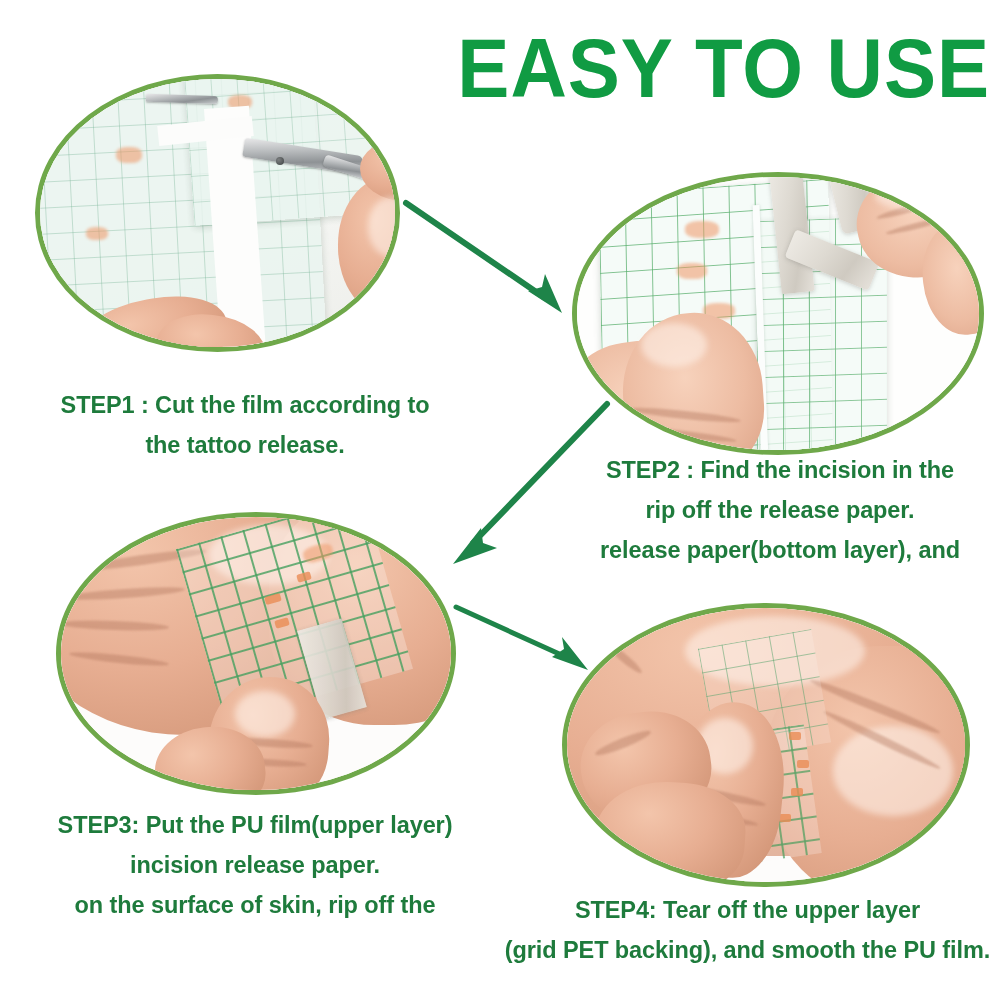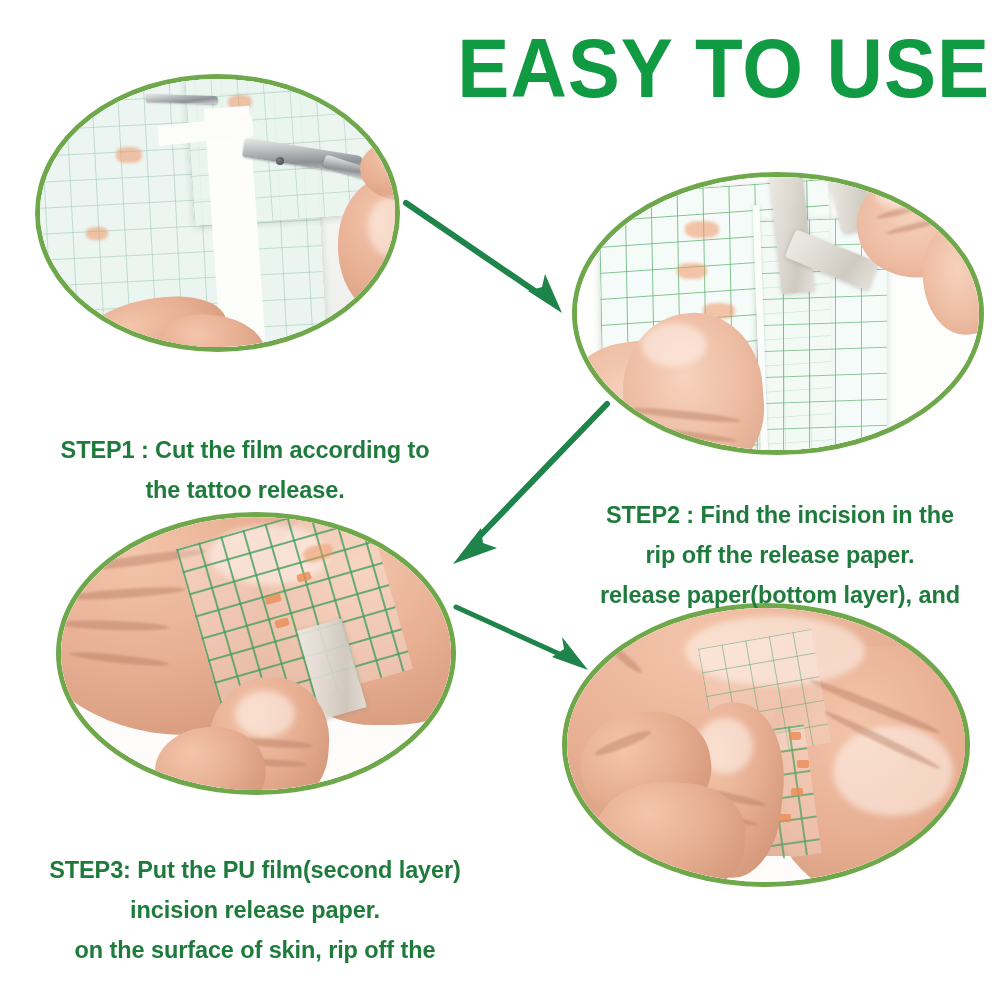--- a/index.html
+++ b/index.html
@@ -148,21 +148,20 @@
   
   .caption {
     position: absolute;
     color: #1E7B3C;
     font-family: "Liberation Sans", sans-serif;
     font-weight: 700;
     font-size: 23.5px;
     line-height: 40px;
     text-align: center;
     letter-spacing: -0.1px;
-    margin-top: 45px;
   }
   .caption .ln { display: block; white-space: nowrap; }
 </style>
 </head>
 <body>
 
 <div id="stage">
 
   <div class="title">EASY TO USE</div>
 
@@ -301,19 +300,23 @@
     <span class="ln">the tattoo release.</span>
   </div>
 
   <div class="caption" style="left:560px; top:450px; width:440px;">
     <span class="ln">STEP2 : Find the incision in the</span>
     <span class="ln">rip off the release paper.</span>
     <span class="ln">release paper(bottom layer), and</span>
   </div>
 
   <div class="caption" style="left:10px; top:805px; width:490px;">
-    <span class="ln">STEP3: Put the PU film(second layer)</span>
+    <span class="ln">STEP3: Put the PU film(upper layer)</span>
     <span class="ln">incision release paper.</span>
     <span class="ln">on the surface of skin, rip off the</span>
   </div>
 
+  <div class="caption" style="left:495px; top:890px; width:505px;">
+    <span class="ln">STEP4: Tear off the upper layer</span>
+    <span class="ln">(grid PET backing), and smooth the PU film.</span>
+  </div>
 
 </div>
 
 </body></html>

